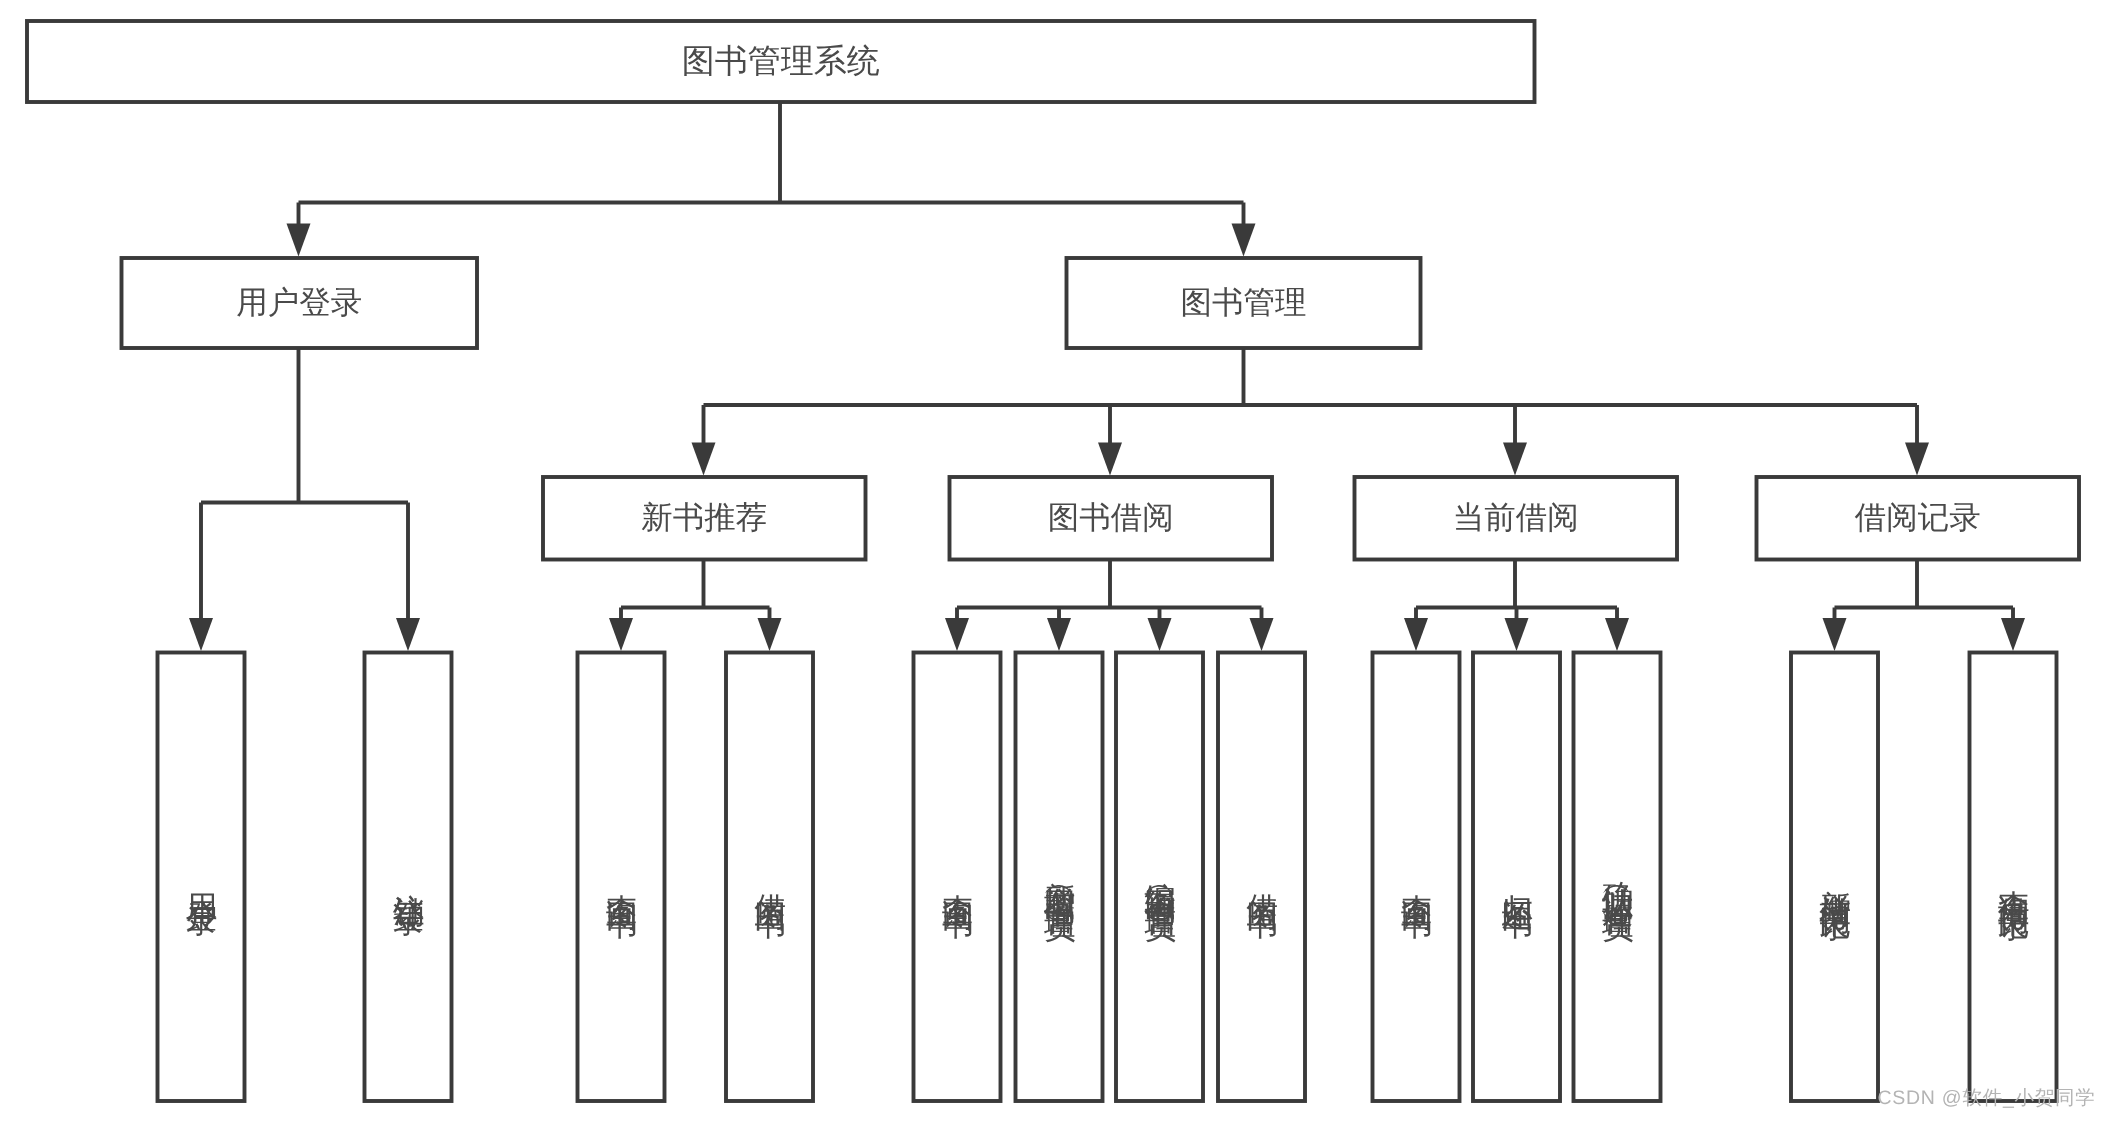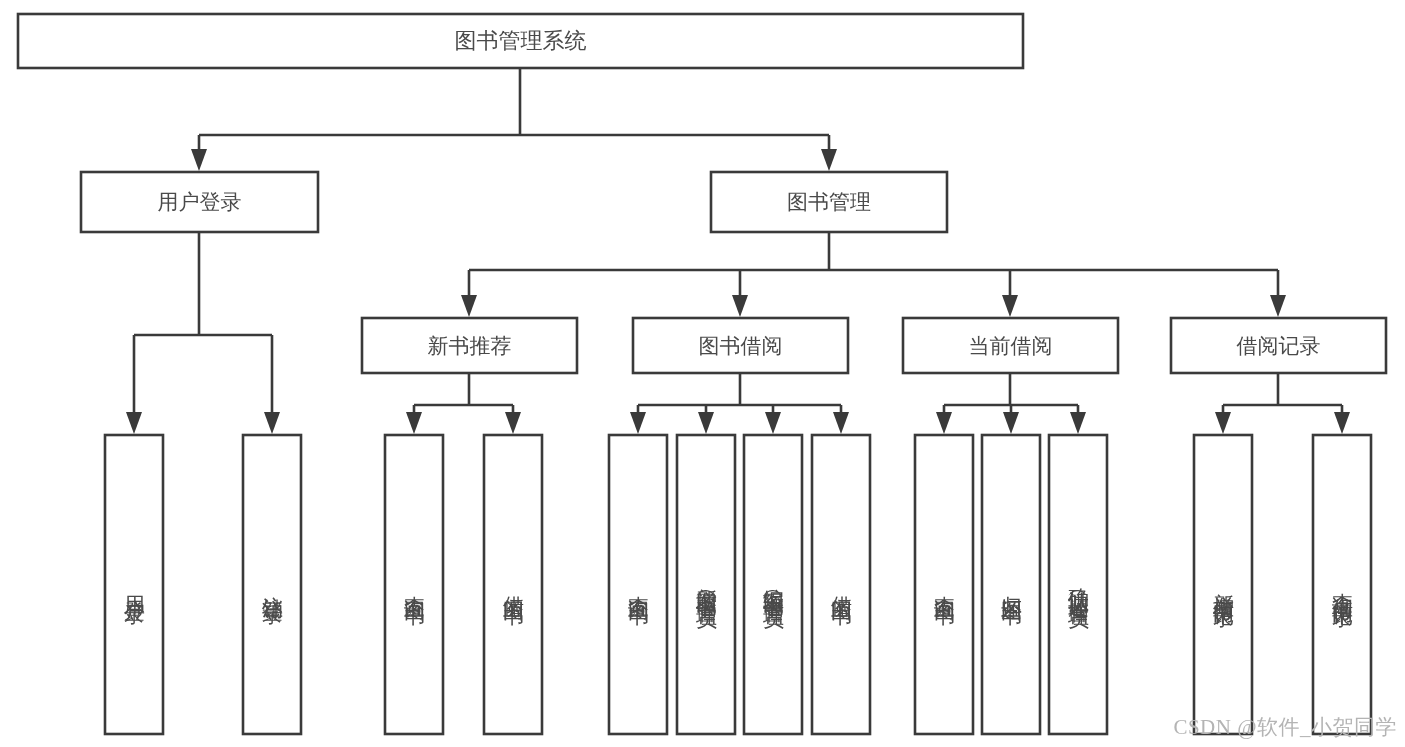--- a/index.html
+++ b/index.html
@@ -76,22 +76,22 @@
     font-size: 21px;
     line-height: 1.28;
     letter-spacing: 3px;
     color: #4a4a4a;
     white-space: nowrap;
   }
   .watermark {
     position: absolute;
     right: 8px;
     bottom: 6px;
-    font-family: Liberation Serif, serif;
-    font-size: 21px;
+    font-family: Liberation Sans, sans-serif;
+    font-size: 13px;
     color: #b4b4b4;
     letter-spacing: 0.5px;
     user-select: none;
   }
 </style>
 </head>
 <body>
 
 <div id="diagram-root">
 

